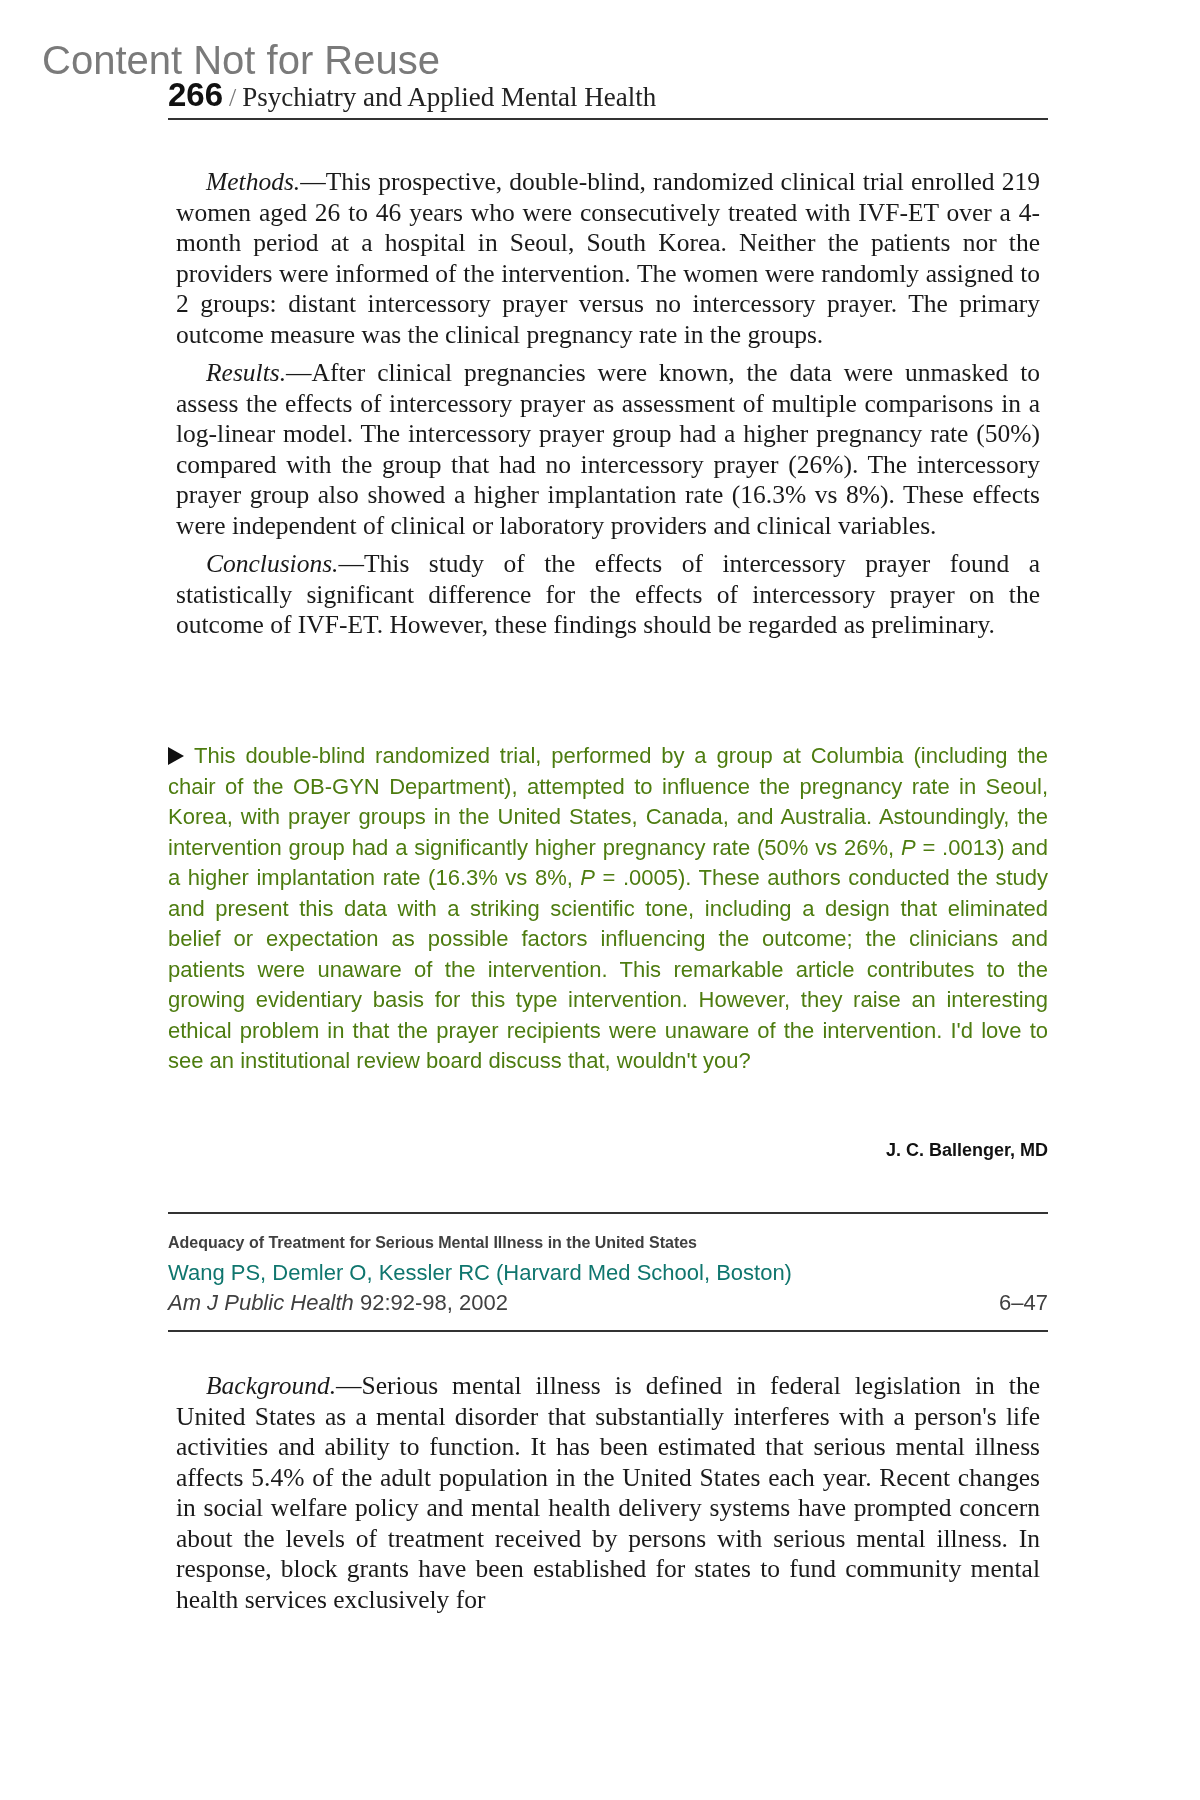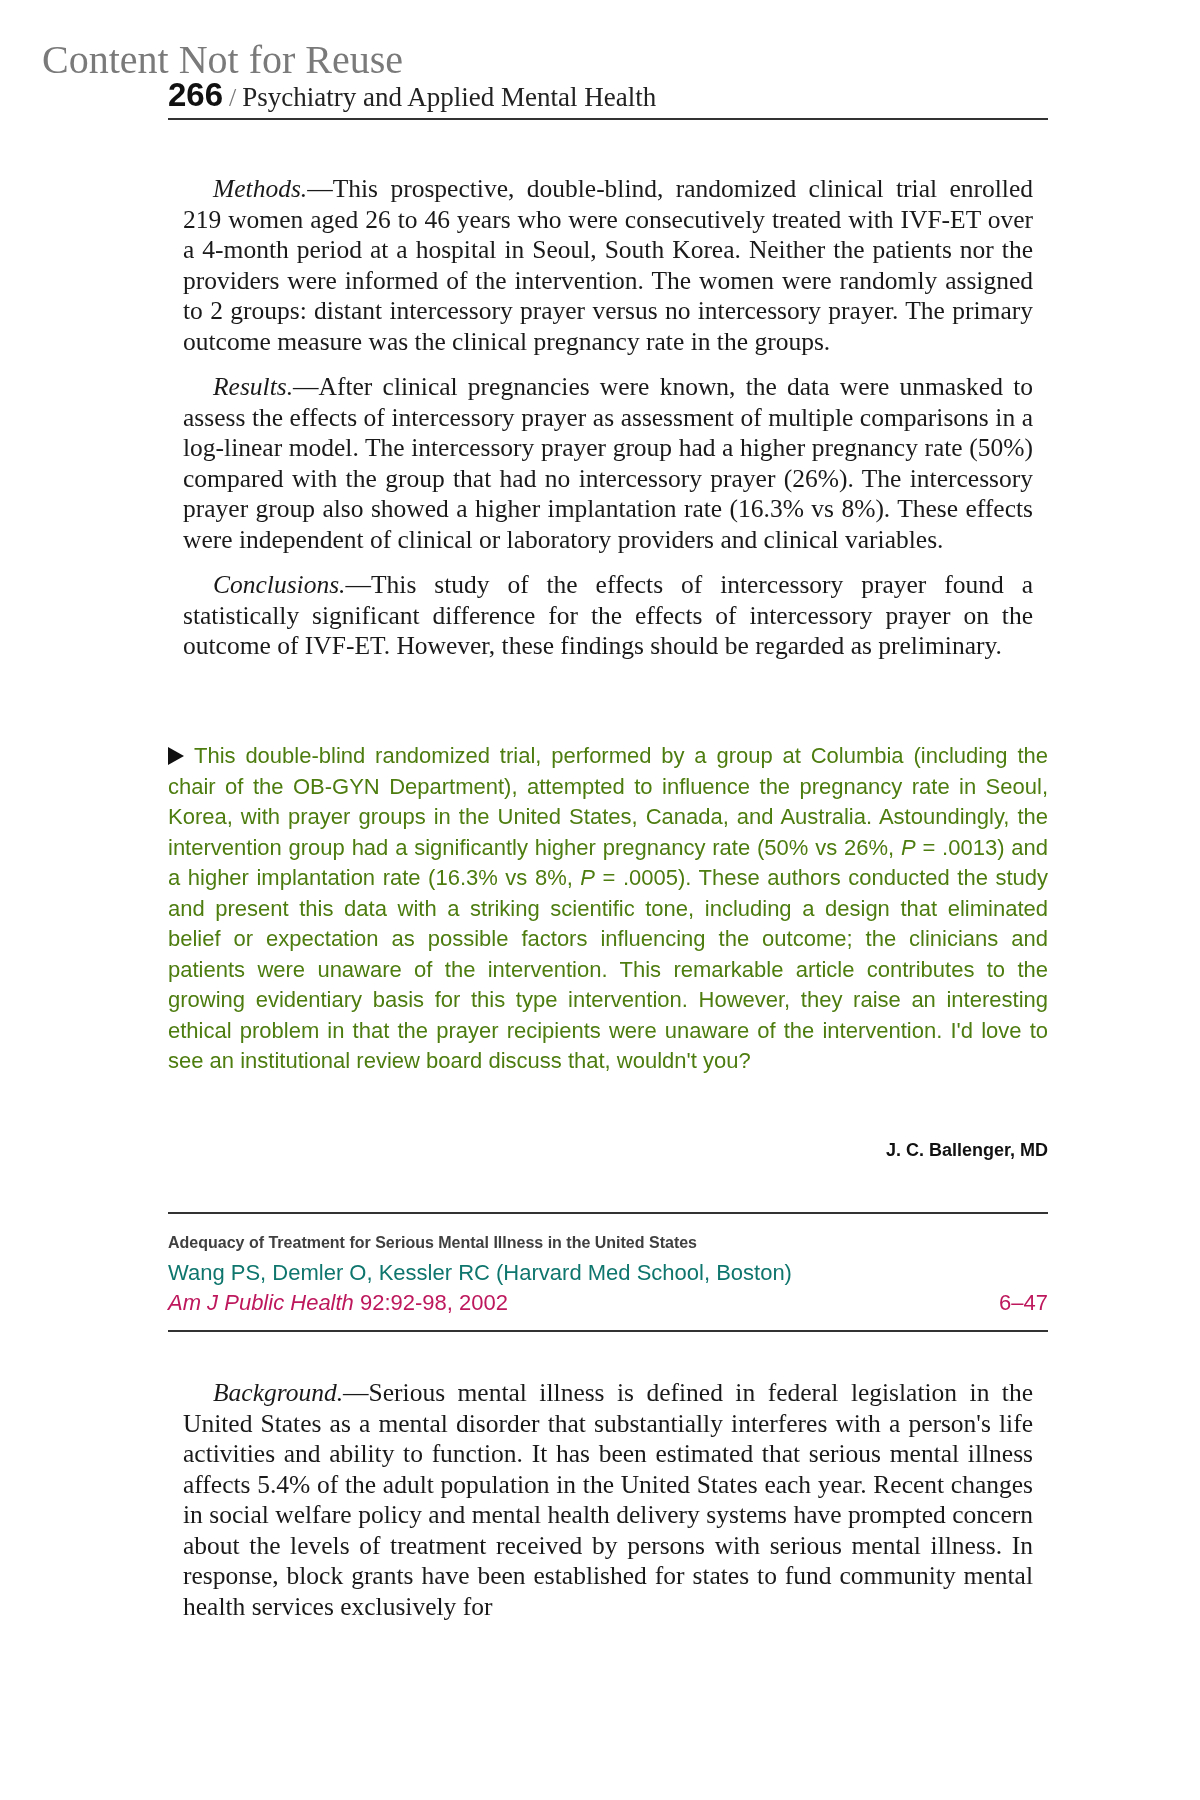--- a/index.html
+++ b/index.html
@@ -1,20 +1,20 @@
 <!DOCTYPE html>
 <html><head>
 <meta charset="utf-8">
 <style>
   html, body { margin: 0; padding: 0; background: #ffffff; }
   body { width: 1200px; height: 1800px; position: relative; overflow: hidden; color: #1a1a1a; }
 
   .watermark {
     position: absolute; left: 42px; top: 40px;
-    font-family: Liberation Serif, serif;
+    font-family: Liberation Sans, sans-serif;
     font-size: 40px; color: #7a7a7a; letter-spacing: 0px;
     line-height: 1; z-index: 2; white-space: nowrap;
   }
   .running-head {
     position: absolute; left: 168px; top: 78px; width: 880px;
     white-space: nowrap; line-height: 1;
   }
   .page-num {
     font-family: "Liberation Sans", sans-serif; font-weight: bold;
     font-size: 33px; color: #111;
@@ -29,21 +29,21 @@
   .rule.top { top: 118px; }
   .rule.r2 { top: 1212px; }
   .rule.r3 { top: 1330px; }
 
   .serif-block {
     position: absolute; left: 168px; width: 880px;
     font-family: "Liberation Serif", serif;
     font-size: 25.5px; line-height: 30.5px; color: #1a1a1a;
     text-align: justify;
   }
-  .serif-block p { margin: 15px; text-indent: 30px; }
+  .serif-block p { margin: 8px; text-indent: 30px; }
   .serif-block em { font-style: italic; }
 
   #abstract1 { top: 159px; }
 
   .commentary {
     position: absolute; left: 168px; top: 741px; width: 880px;
     font-family: "Liberation Sans", sans-serif;
     font-size: 22px; line-height: 30.5px; color: #4d7c0f;
     text-align: justify;
   }
@@ -60,21 +60,21 @@
     font-family: "Liberation Sans", sans-serif; font-weight: bold;
     font-size: 18px; color: #111;
   }
 
   .citation {
     position: absolute; left: 168px; top: 1227px; width: 880px;
     font-family: "Liberation Sans", sans-serif;
   }
   .cit-title { font-size: 16px; font-weight: bold; color: #404040; line-height: 31px; white-space: nowrap; }
   .cit-authors { font-size: 22px; color: #0f766e; line-height: 30px; white-space: nowrap; }
-  .cit-source { font-size: 22px; color: #be185d; line-height: 30px; display: flex; justify-content: space-between; }
+  .cit-source { font-size: 22px; color: #404040; line-height: 30px; display: flex; justify-content: space-between; }
   .cit-source .jname { font-style: italic; }
 
   #abstract2 { top: 1363px; }
 </style>
 </head>
 <body>
 
 <div class="watermark">Content Not for Reuse</div>
 
 <div class="running-head">

